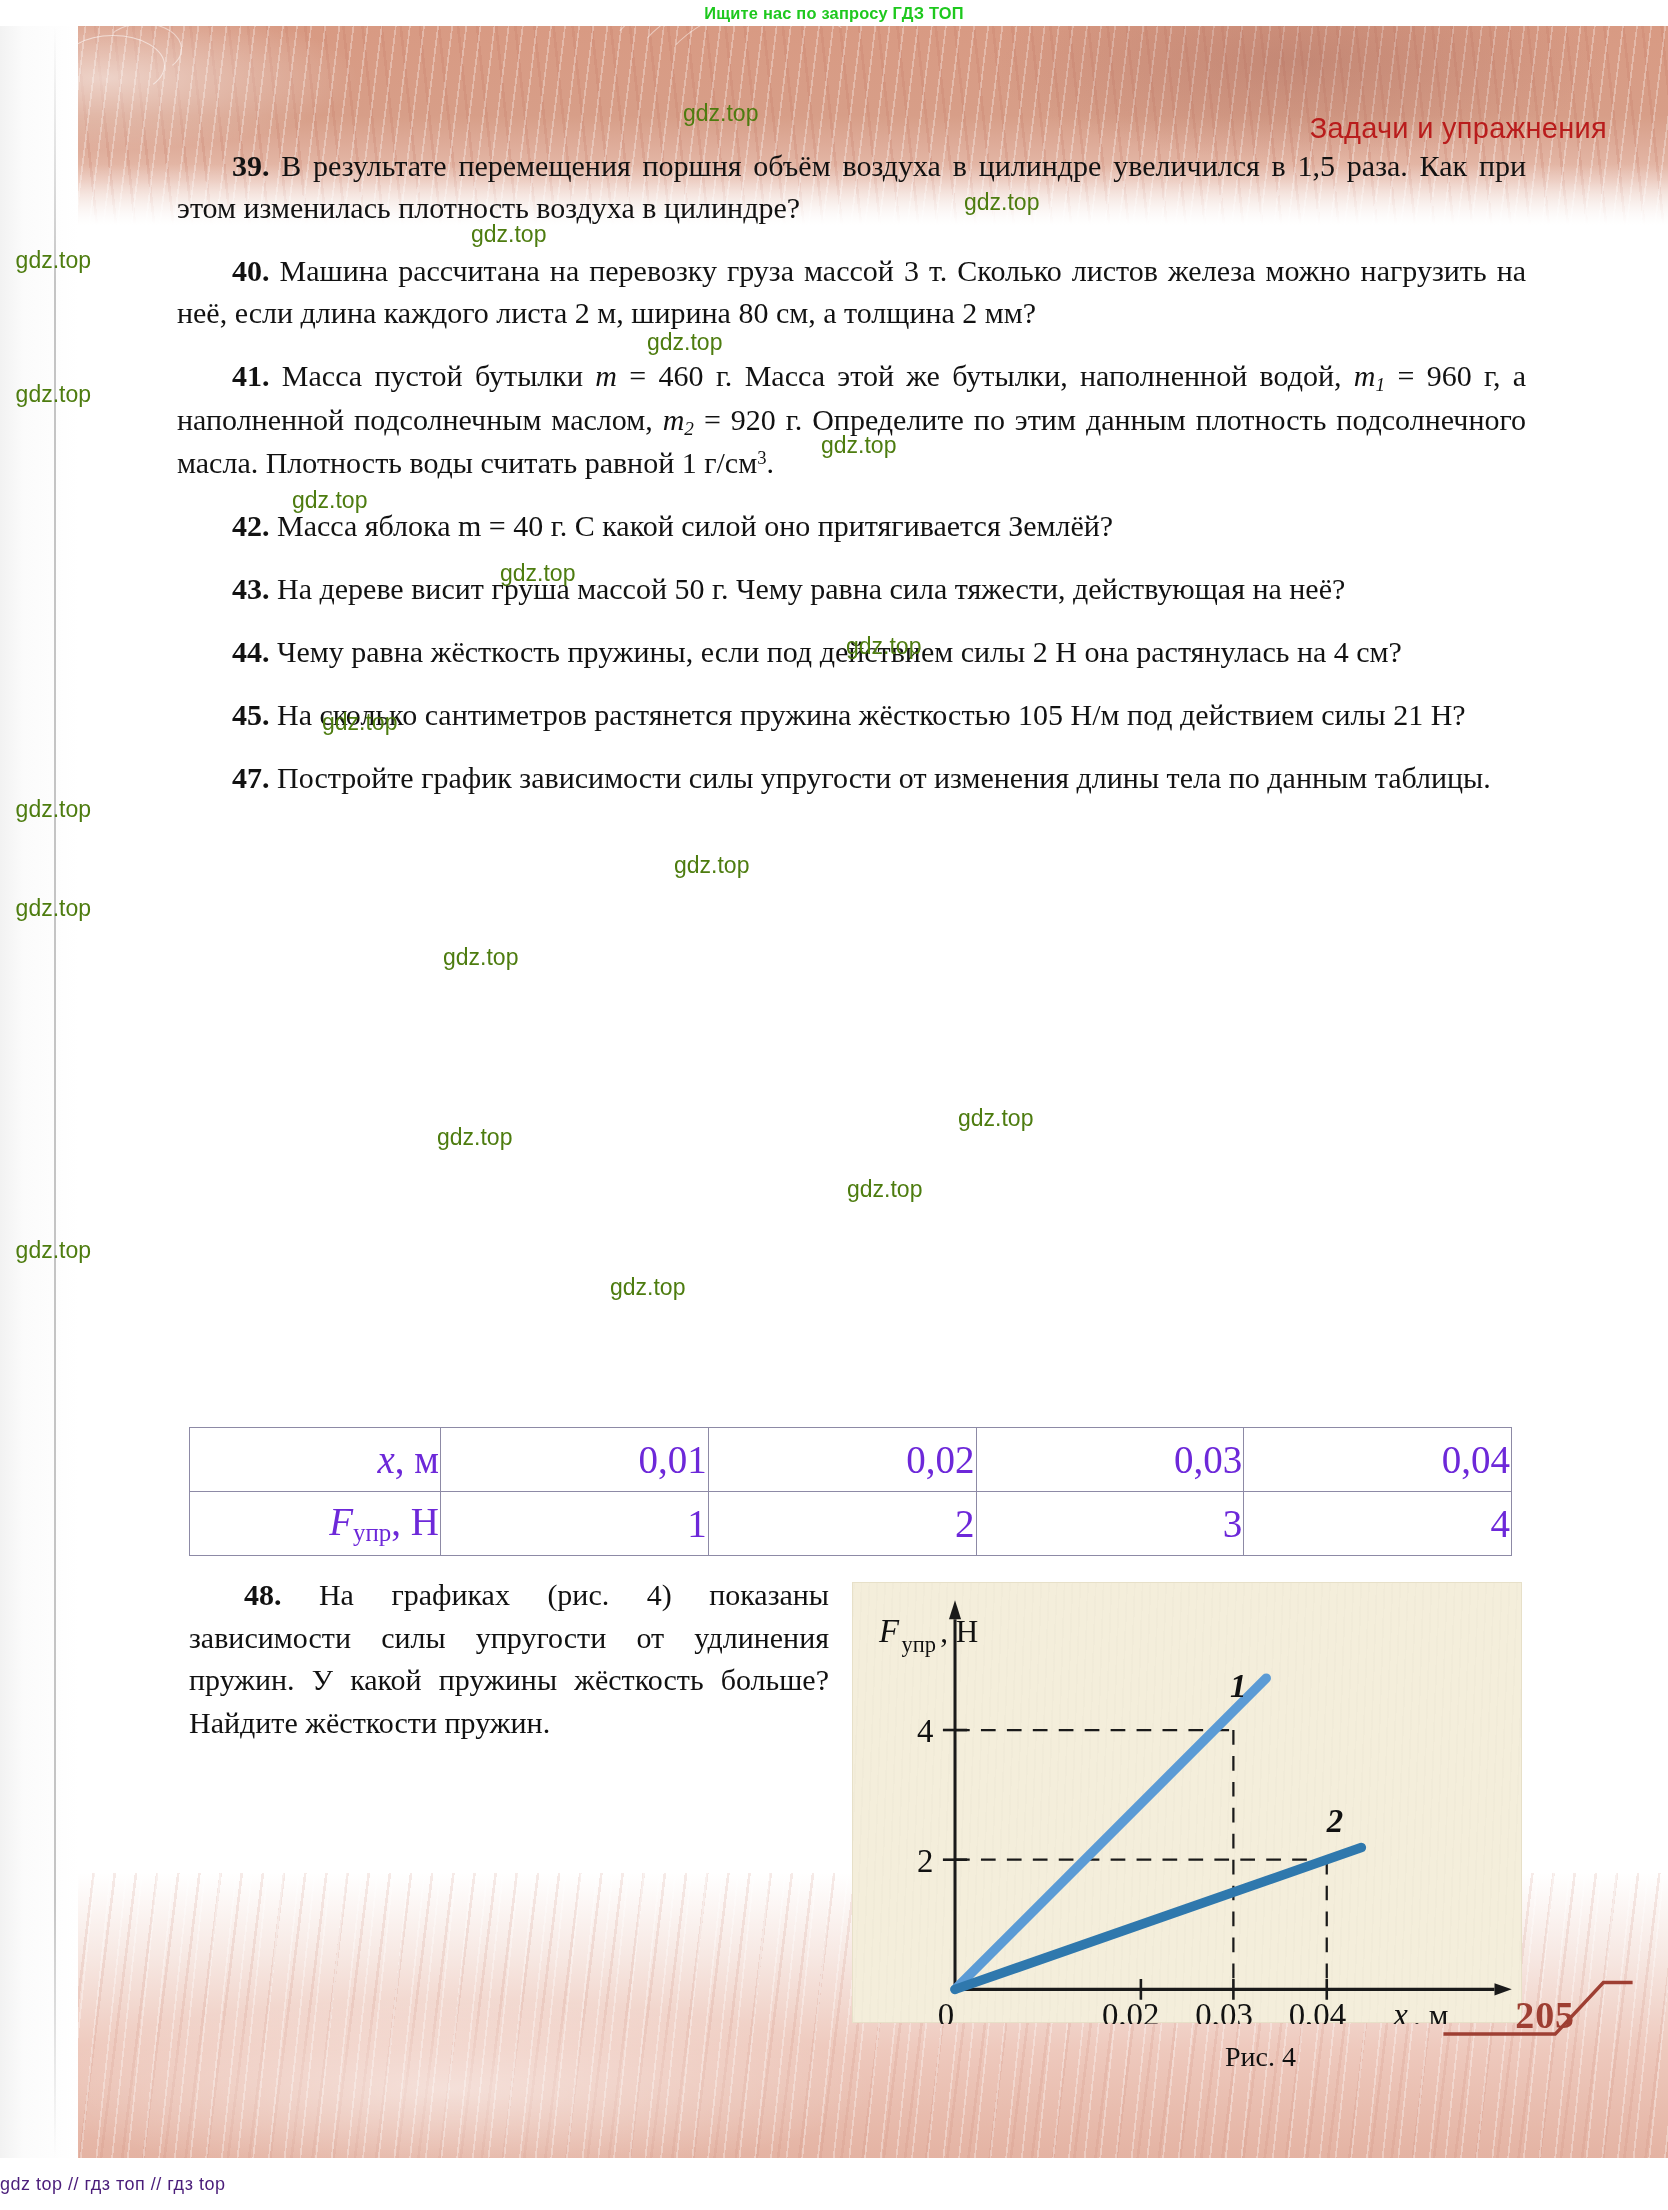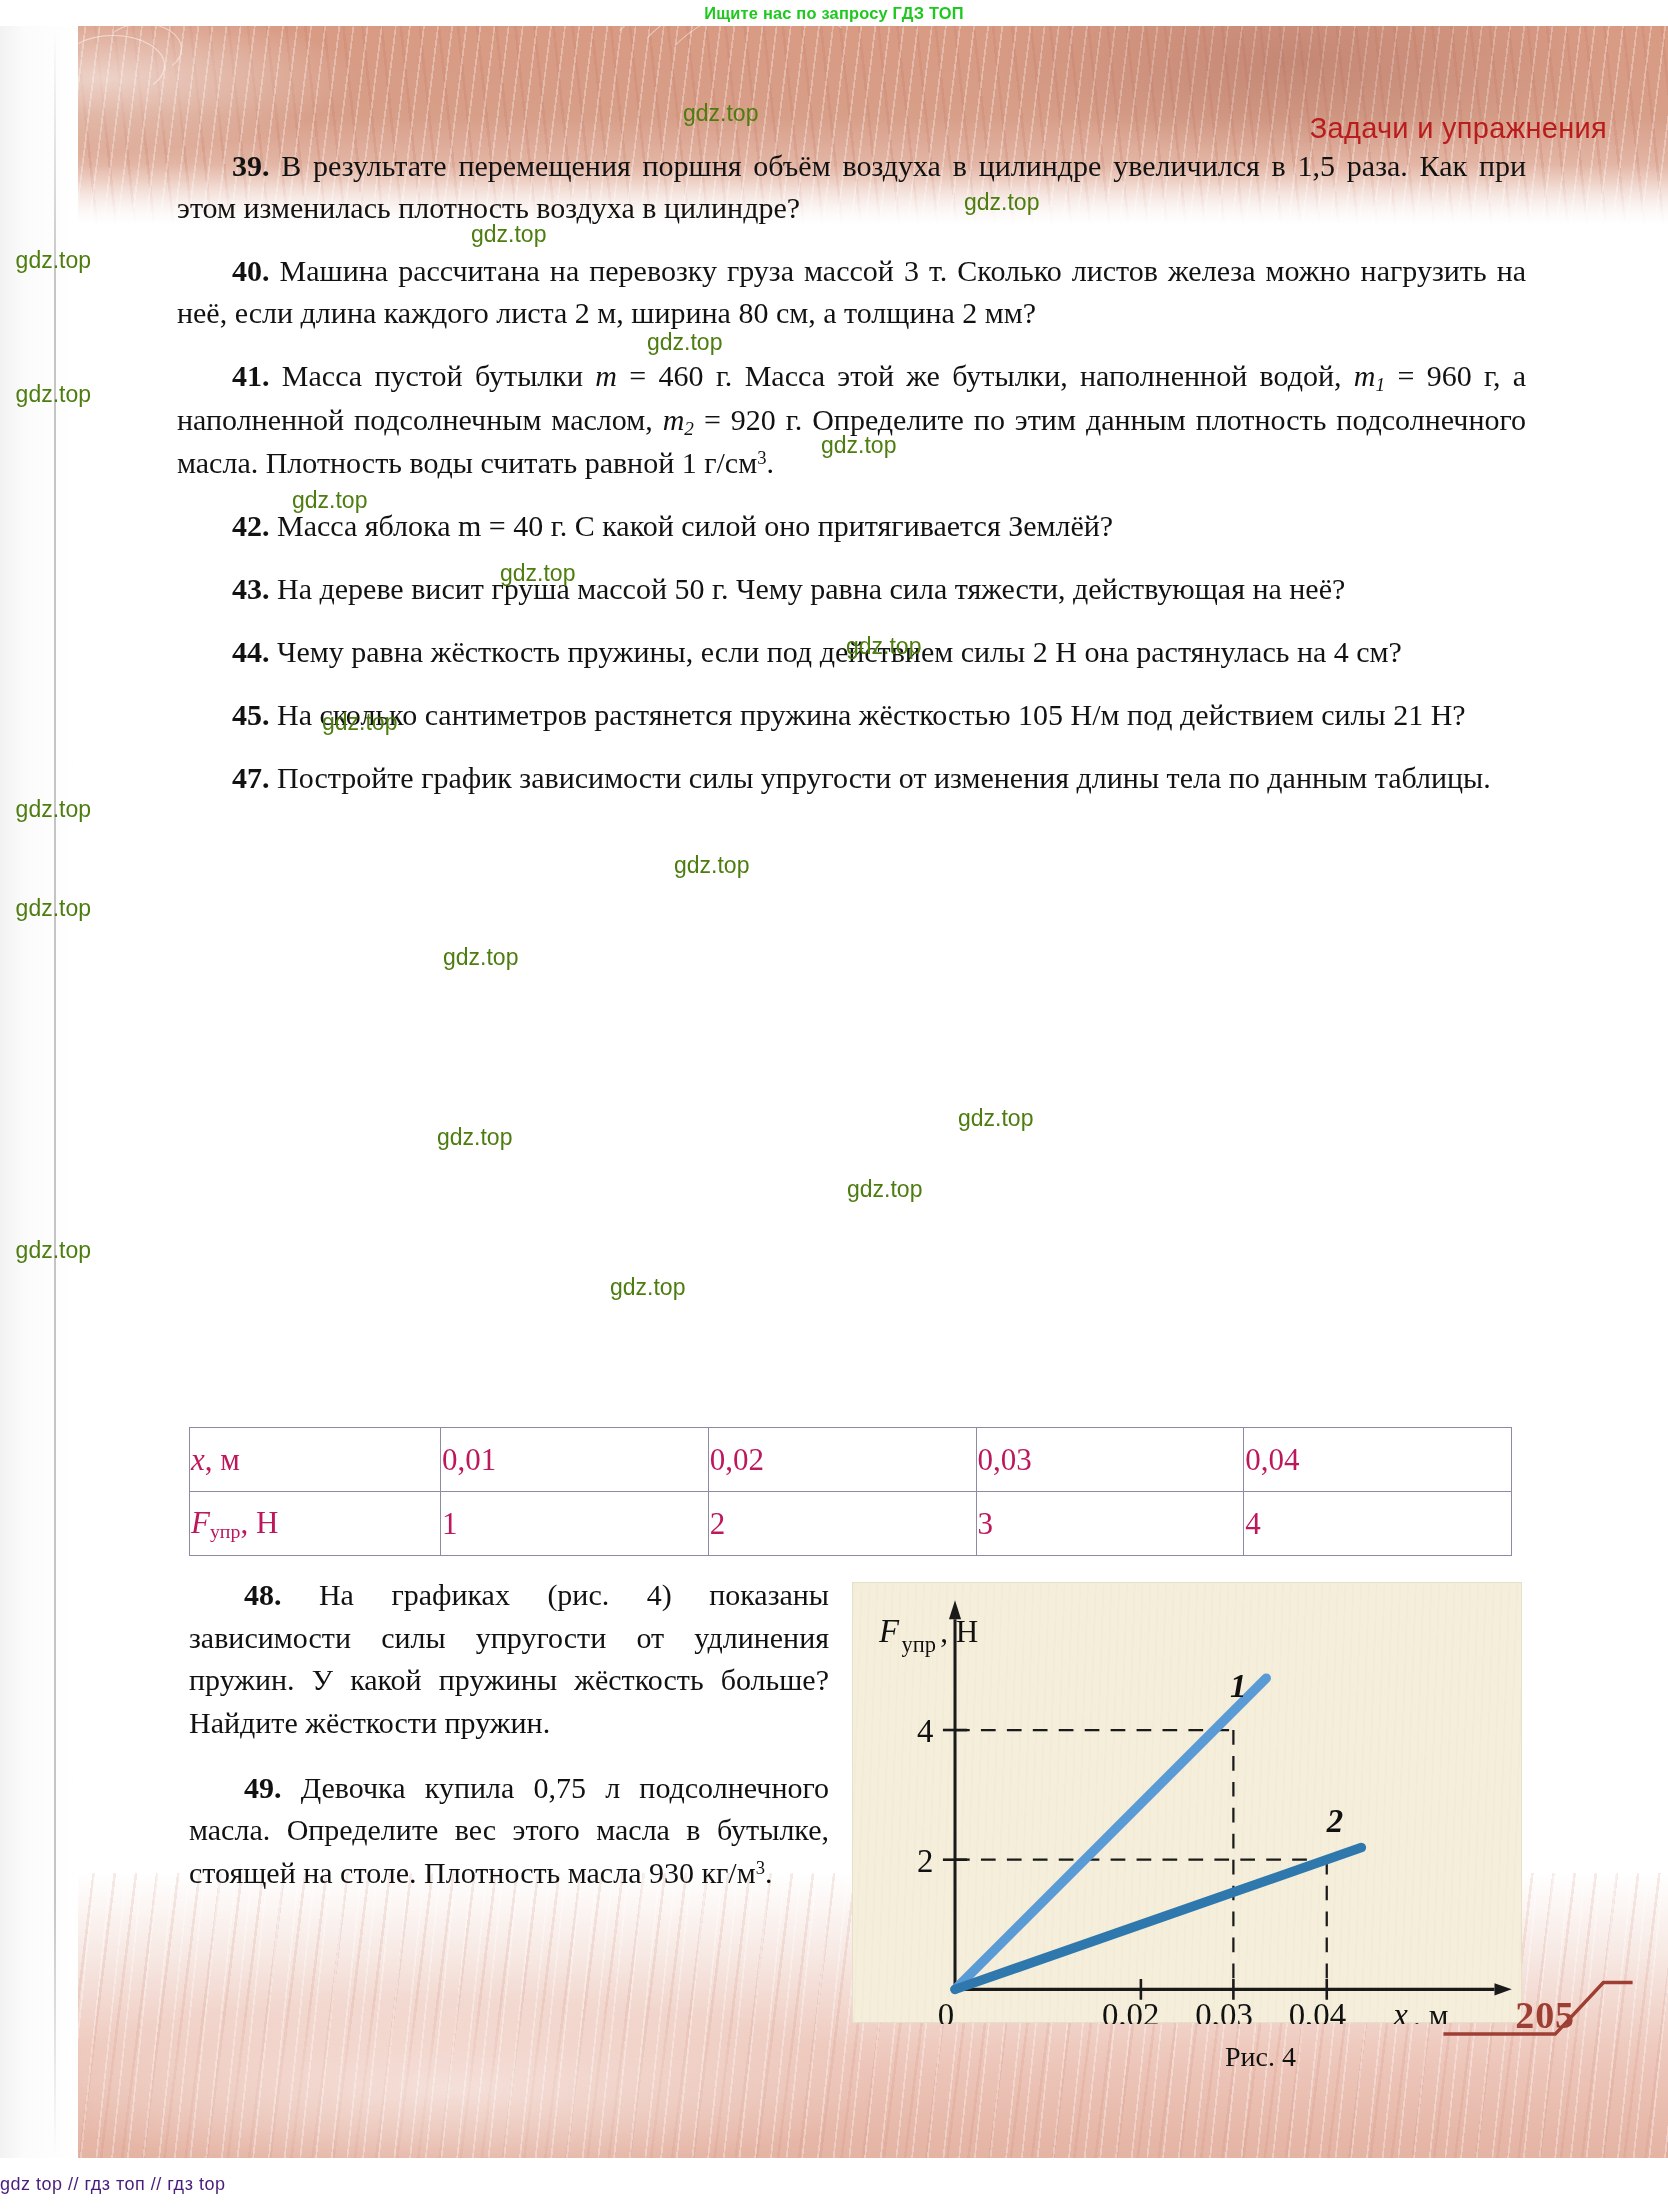--- a/index.html
+++ b/index.html
@@ -97,24 +97,24 @@
   sup{ font-size:.62em; vertical-align:.5em; }
 
   
   .tbl-wrap{ position:absolute; left:189px; top:1401px; width:1323px; }
   table.data{
     width:100%; border-collapse:collapse;
     border:1.7px solid #8d8aa6;
   }
   table.data td{
     border:1.7px solid #8d8aa6;
-    text-align:left;
-    font-size:31px;
+    text-align:right;
+    font-size:39px;
     height:64px;
-    color:#be185d;
+    color:#6d28d9;
     font-family:"Liberation Serif", serif;
   }
   table.data td.hdr{ width:251px; }
 
   
   .colL{
     position:absolute; left:189px; top:1548px; width:640px;
   }
   .colL p{
     margin:0 0 22.5px 0;
@@ -265,24 +265,20 @@
           <td>4</td>
         </tr>
       </tbody>
     </table>
   </div>
 
   <div class="colL">
     <p>
       <span class="num" style="font-weight:bold">48.</span>
       <span>На графиках (рис. 4) показаны зависимости силы упругости от удлинения пружин. У какой пружины жёсткость больше? Найдите жёсткости пружин.</span>
-    </p>
-    <p>
-      <span class="num" style="font-weight:bold">49.</span>
-      <span>Девочка купила 0,75 л подсолнечного масла. Определите вес этого масла в бутылке, стоящей на столе. Плотность масла 930 кг/м</span><sup>3</sup><span>.</span>
     </p>
   </div>
 
   <div class="fig">
     <svg width="670" height="441" viewBox="0 0 775 510">
 
       <line x1="118" y1="470" x2="742" y2="470" stroke="#1a1a1a" stroke-width="3.5"></line>
       <polygon points="742,463 762,470 742,477" fill="#1a1a1a"></polygon>
       <line x1="118" y1="470" x2="118" y2="42" stroke="#1a1a1a" stroke-width="3.5"></line>
       <polygon points="111,42 118,20 125,42" fill="#1a1a1a"></polygon>

